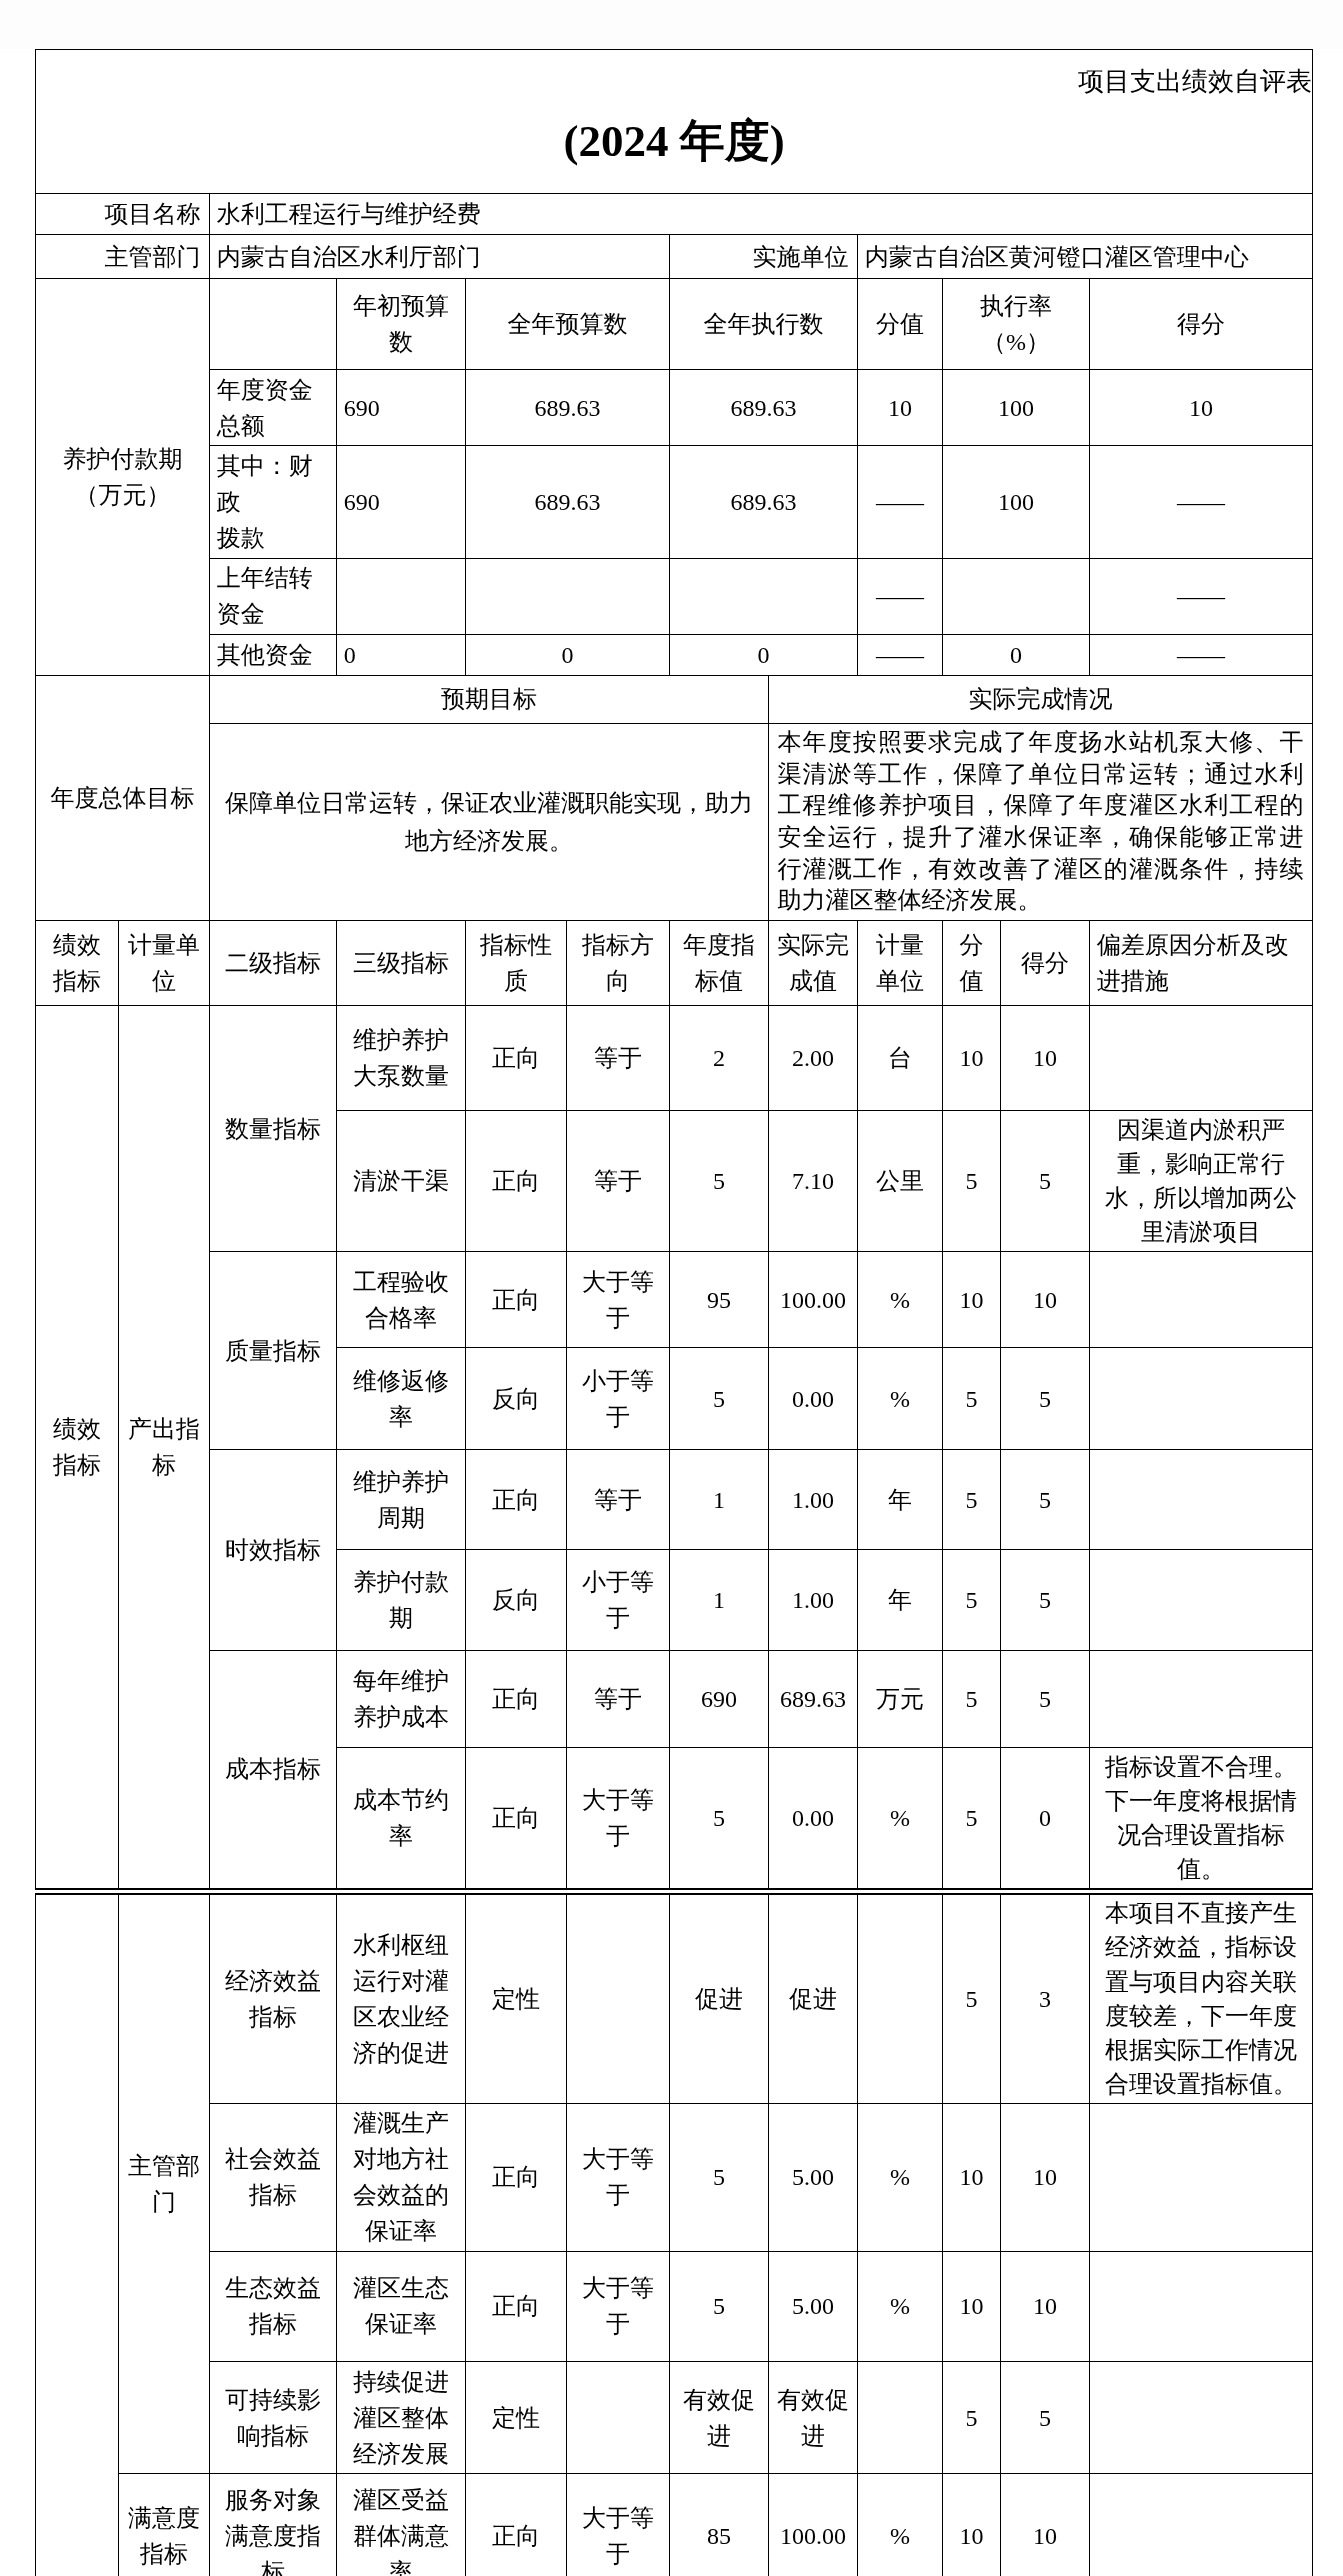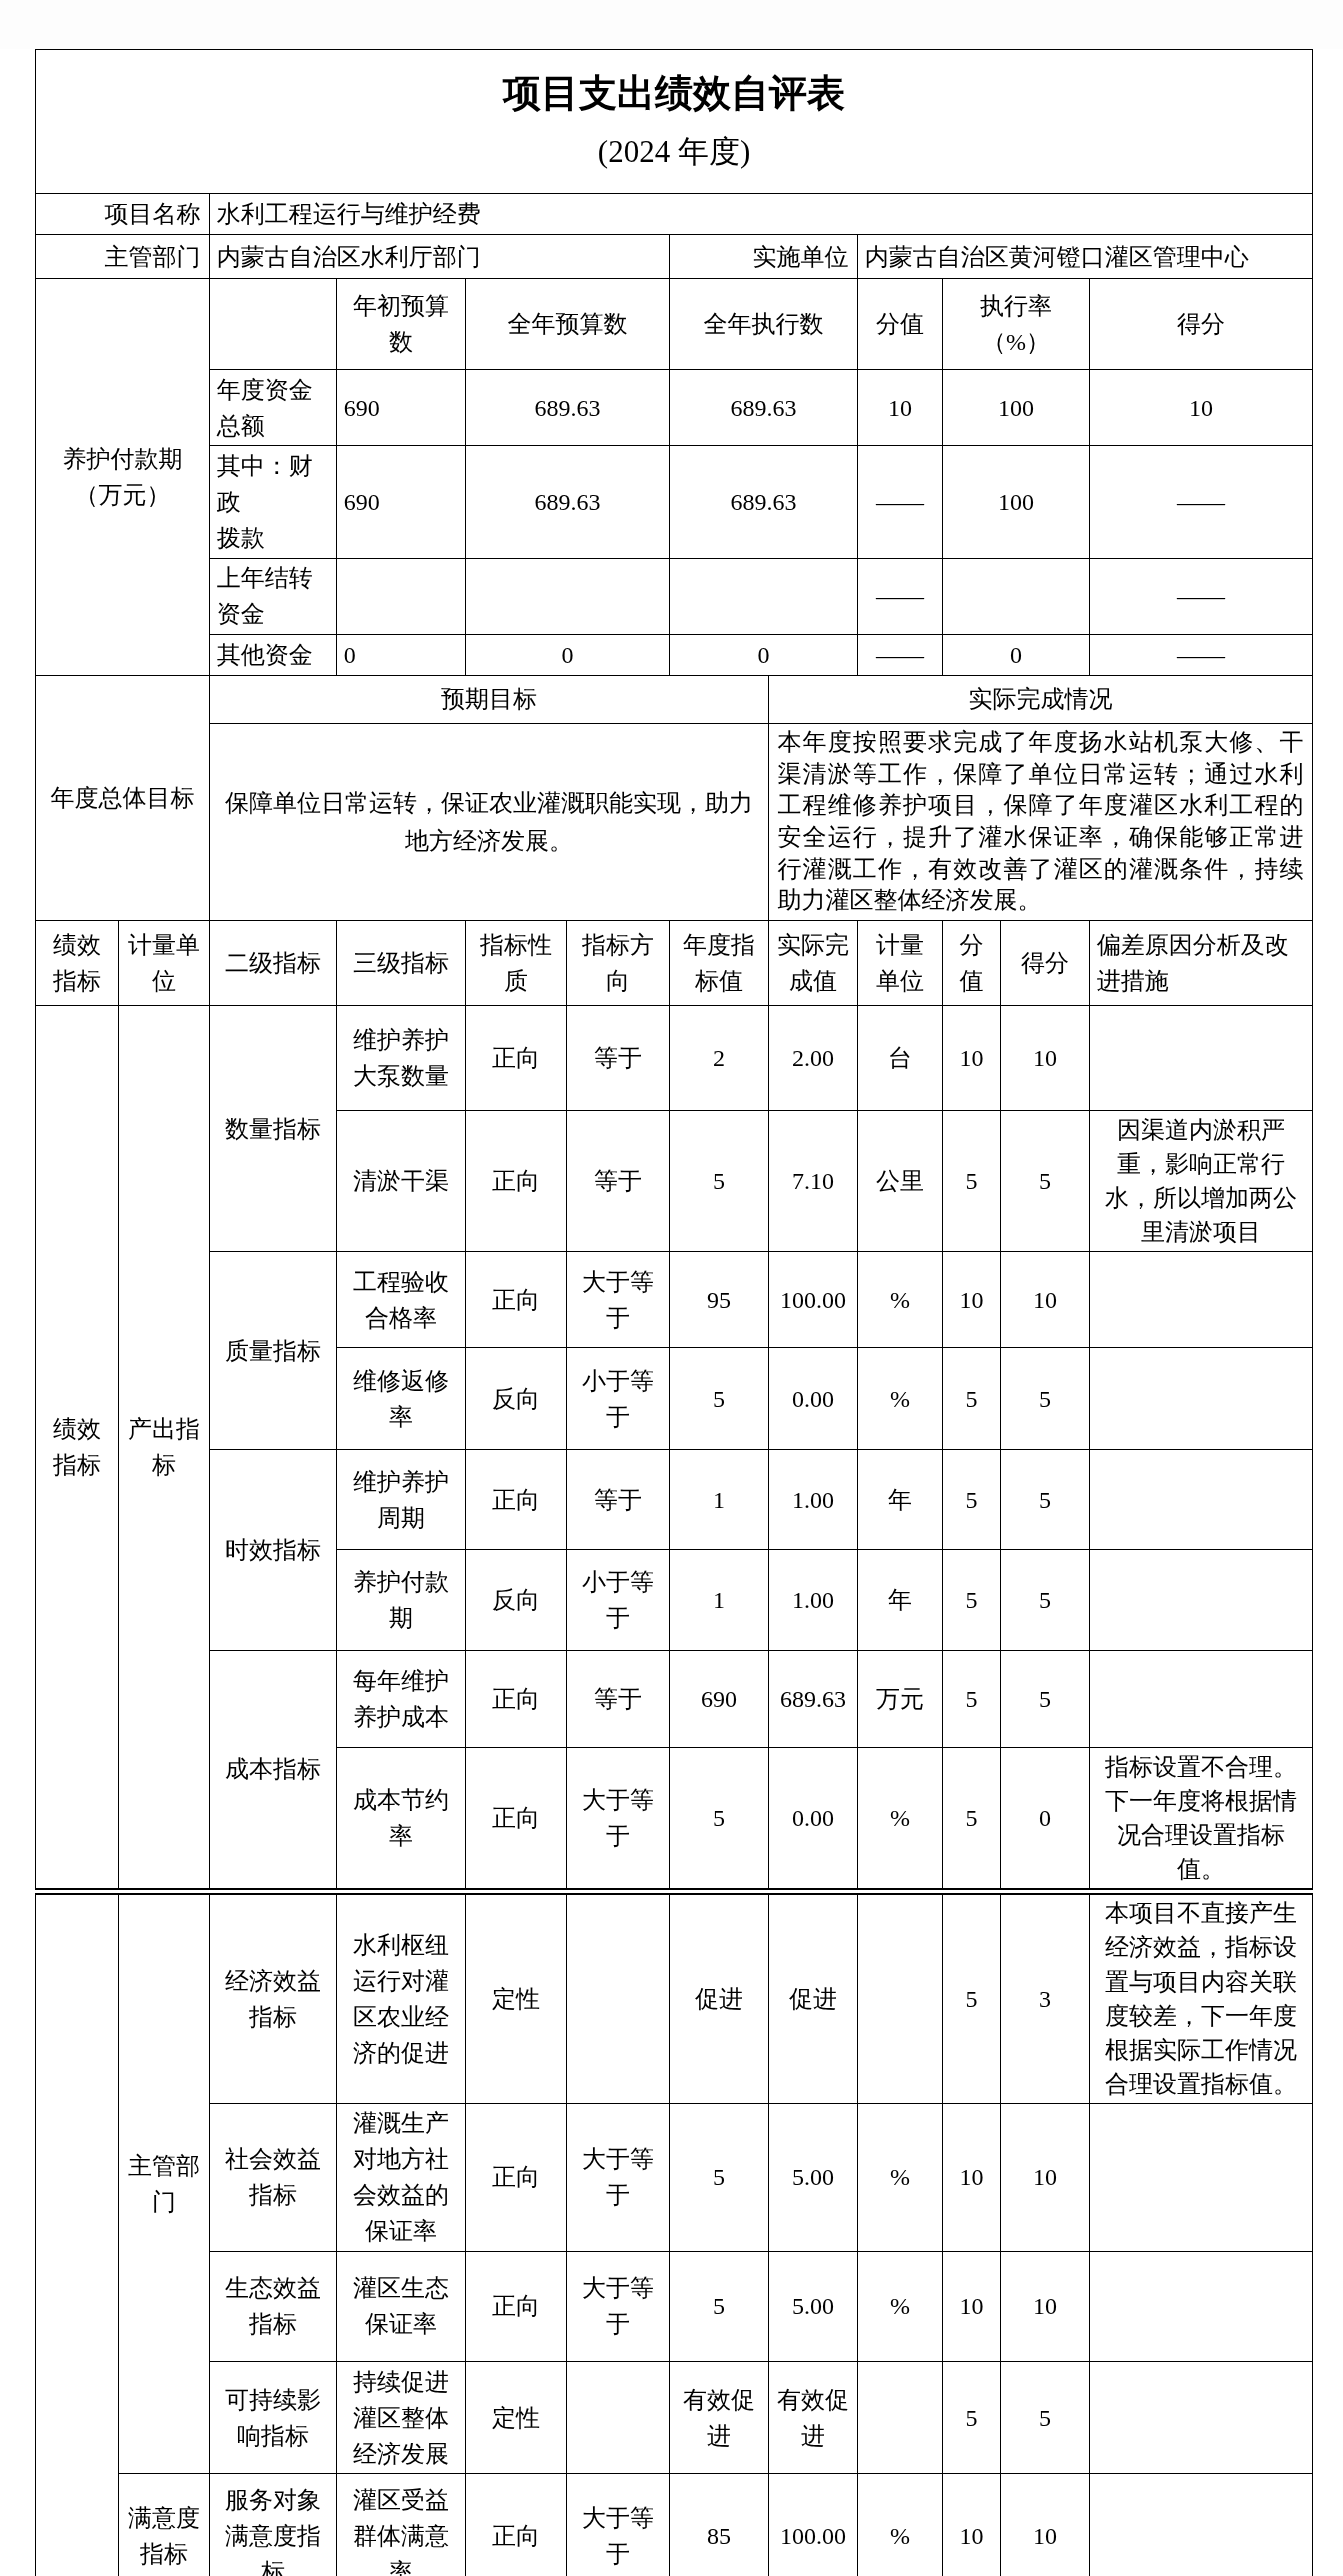--- a/index.html
+++ b/index.html
@@ -12,22 +12,22 @@
   td {
     border:0.8px solid #000;
     border-top-width:1.7px; border-bottom-width:1.7px;
     font-family:"Liberation Serif","DejaVu Serif",serif;
     font-size:24px; color:#000;
     text-align:center; vertical-align:middle;
     line-height:1.5; padding:1.7px 6.8px;
     overflow-wrap:break-word; overflow:hidden;
   }
   .title-cell { padding:8.5px 0 15.2px; }
-  .t1 { font-size:38px; font-weight:bold; line-height:1.75; }
-  .t2 { font-size:31px; font-weight:normal; line-height:1.6; }
+  .t1 { font-size:26px; font-weight:normal; line-height:1.75;text-align:right; }
+  .t2 { font-size:45px; font-weight:bold; line-height:1.6; }
   .left { text-align:left; }
   .right { text-align:right; padding-right:8.5px;margin-top:36px; }
   .pre { white-space:pre-line; }
   .goal-expected { line-height:1.6; }
   .goal-actual { text-align:justify; text-justify:inter-ideograph; line-height:1.32; padding:3.4px 8.5px; }
   .remark { line-height:1.42; padding:1.7px 7.6px; }
   tr.page-break > td { border-top:7.6px double #000; }
 </style>
 </head>
 <body>

